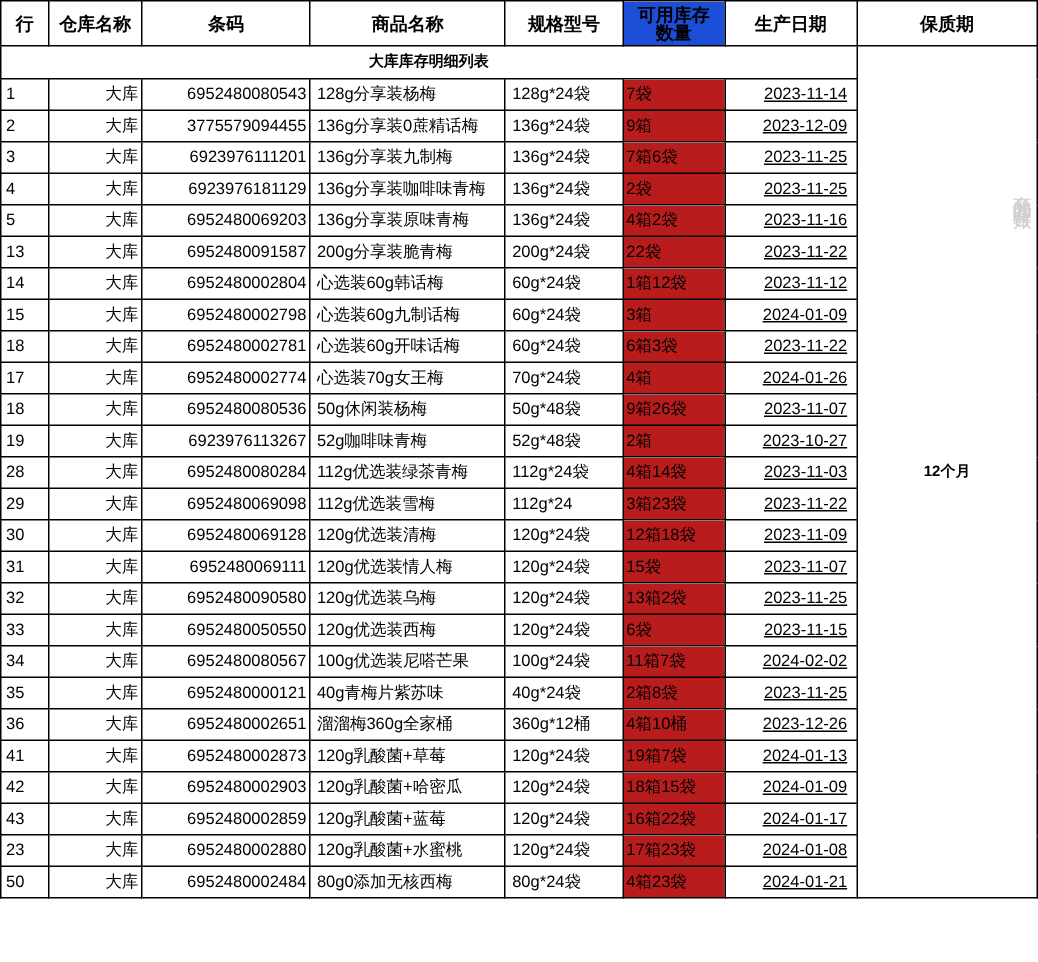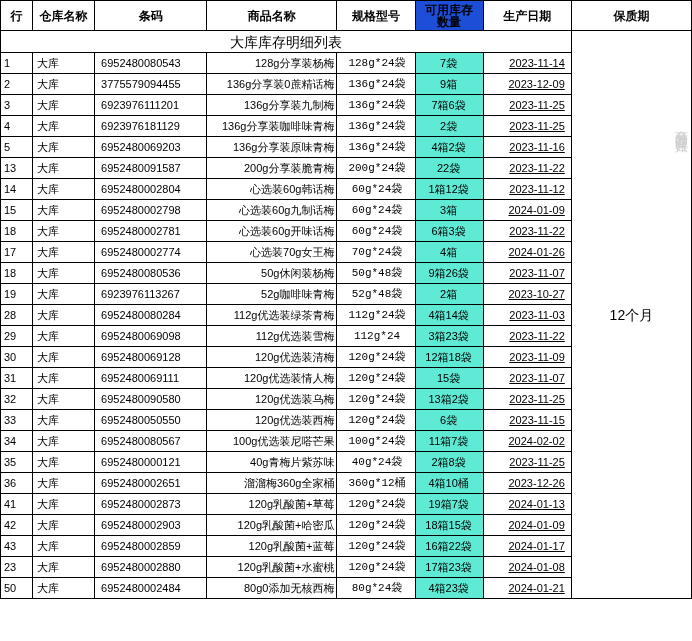--- a/index.html
+++ b/index.html
@@ -30,30 +30,30 @@
   thead th{
     text-align:center;
     font-weight:bold;
     font-size:12px;
     height:30px;
     vertical-align:middle;
   }
   th.stock-head{background:#1d4ed8;}
   .title-row td{
     text-align:center;
-    font-weight:normal;
-    font-size:14px;
+    font-weight:bold;
+    font-size:10px;
     height:22px;
   }
   td.c-row{text-align:left;padding-left:3px;}
-  td.c-wh{text-align:left;padding-left:4px;}
-  td.c-barcode{text-align:left;padding-left:6px;}
-  td.c-name{text-align:right;padding-left:4px;}
-  td.c-spec{text-align:center;padding-left:4px;font-family:Liberation Mono, monospace;}
-  td.c-stock{text-align:center;padding-right:3px;background:#5eead4;}
+  td.c-wh{text-align:right;padding-left:4px;}
+  td.c-barcode{text-align:right;padding-left:6px;}
+  td.c-name{text-align:left;padding-left:4px;}
+  td.c-spec{text-align:left;padding-left:4px;}
+  td.c-stock{text-align:left;padding-right:3px;background:#b91c1c;}
   td.c-date{text-align:right;padding-right:6px;text-decoration:underline;}
   td.c-shelf{text-align:center;vertical-align:middle;}
   .watermark{
     position:absolute;
     right:2px;
     top:120px;
     font-size:13px;
     color:#cfcfcf;
     letter-spacing:2px;
     writing-mode:vertical-rl;

